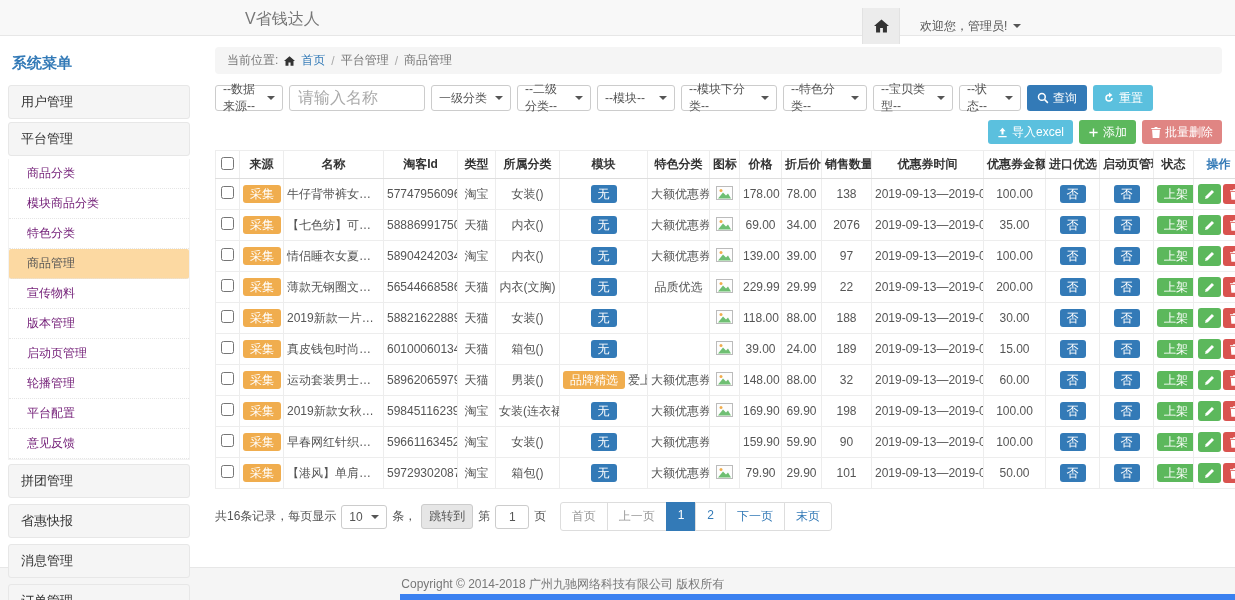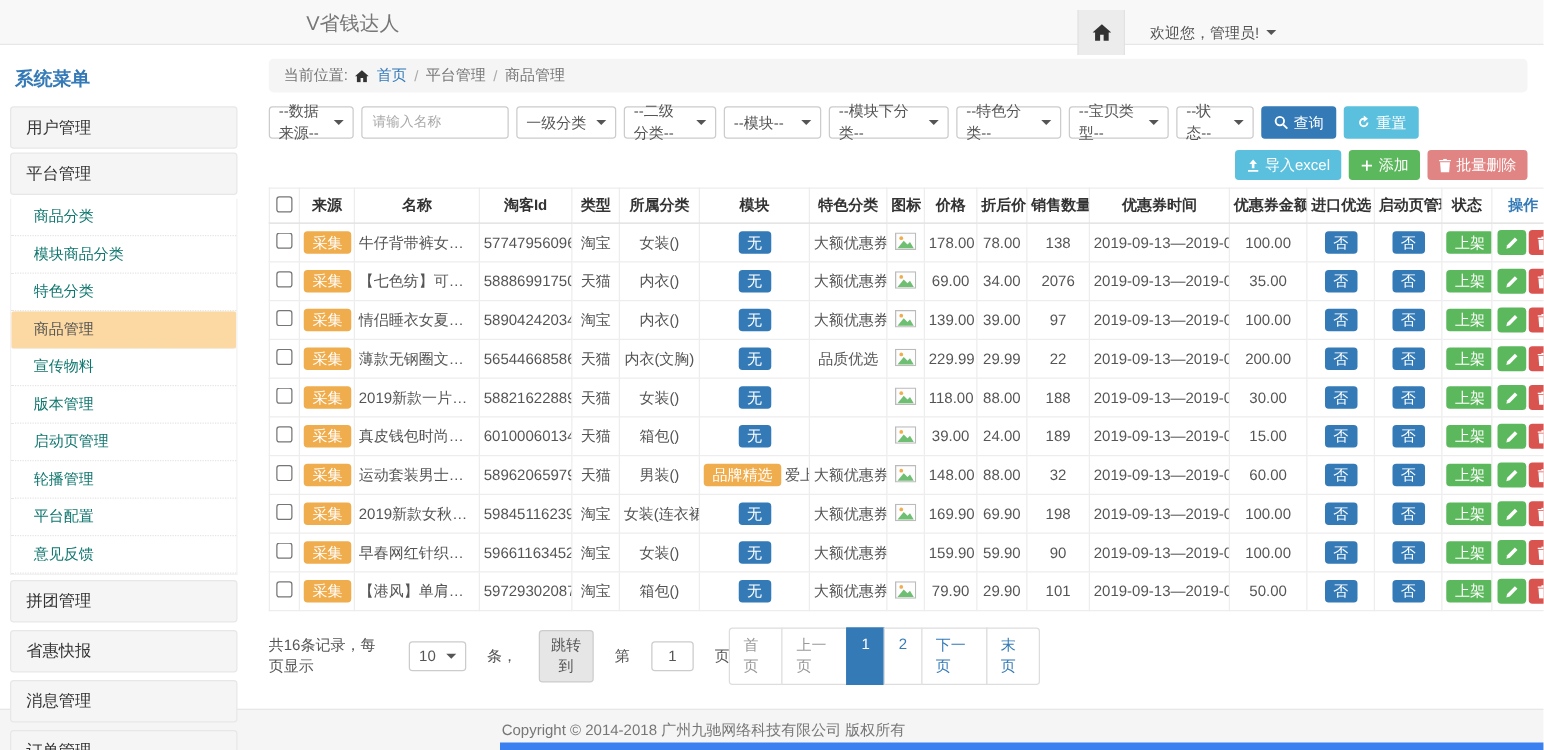--- a/index.html
+++ b/index.html
@@ -18,37 +18,37 @@
   .caret { width:0; height:0; border-left:4px solid transparent; border-right:4px solid transparent;
            border-top:4px solid #555; }
 
   
   .sidebar { position:absolute; left:8px; top:40px; width:182px; z-index:3; }
   .sidebar-title { color:#337ab7; font-size:15px; font-weight:bold; padding:14px 4px 12px; }
   .menu-group { background:#f5f5f5; border:1px solid #e7e7e7; border-radius:3px; padding:7px 12px;
                 font-size:13px; color:#333; margin-bottom:3px; cursor:pointer; }
   .bottom-group { margin-bottom:6px; }
   .submenu { background:#fff; border:1px solid #f2f2f2; border-top:none; margin-bottom:4px; }
-  .submenu-item { padding:6px 18px; font-size:12px; color:#0f766e; border-bottom:1px dotted #e5e5e5; cursor:pointer; }
+  .submenu-item { padding:6px 18px; font-size:12px; color:#701a75; border-bottom:1px dotted #e5e5e5; cursor:pointer; }
   .submenu-item.active { background:#fcd9a2; color:#555; border-radius:2px; }
 
   
   .main { position:absolute; left:215px; top:47px; width:1007px; }
   .breadcrumb { background:#f5f5f5; border-radius:4px; padding:5px 12px; font-size:12px; color:#777;
                 display:flex; align-items:center; gap:6px; }
   .breadcrumb .blink { color:#337ab7; cursor:pointer; text-decoration:none; }
   .breadcrumb .sep { color:#aaa; }
 
   .filters { display:flex; gap:6px; margin-top:11px; align-items:center; }
   .select { height:26px; border:1px solid #ccc; border-radius:3px; background:#fff; display:flex;
             align-items:center; justify-content:space-between; padding:0 7px; font-size:12px; color:#555; cursor:pointer; }
   .sel-caret { width:0; height:0; border-left:4px solid transparent; border-right:4px solid transparent;
                border-top:4px solid #555; margin-left:8px; }
-  .text-input { height:26px; border:1px solid #ccc; border-radius:3px; padding:0 8px; font-size:11px;
-                color:#0f172a; width:118px; }
+  .text-input { height:26px; border:1px solid #ccc; border-radius:3px; padding:0 8px; font-size:16px;
+                color:#0f172a; width:136px; }
   .text-input::placeholder { color:#aaa; }
   .btn { height:26px; border:none; border-radius:3px; color:#fff; font-size:12px; padding:0 10px;
          display:inline-flex; align-items:center; gap:4px; cursor:pointer; }
   .btn-primary { background:#337ab7; }
   .btn-info { background:#5bc0de; }
   .btn-success { background:#5cb85c; }
   .btn-danger-soft { background:#e08583; }
   .actions { display:flex; justify-content:flex-end; gap:6px; margin-top:9px; }
   .btn-sm { height:24px; padding:0 9px; }
 
@@ -63,21 +63,21 @@
   .badge-blue { background:#337ab7; cursor:pointer; }
   .badge-green { background:#5cb85c; cursor:pointer; }
   .module-extra { margin-left:3px; color:#555; }
   .op-btn { display:inline-flex; align-items:center; justify-content:center; width:23px; height:20px;
             border-radius:3px; border:none; cursor:pointer; margin:0 1px; vertical-align:middle; }
   .op-edit { background:#5cb85c; }
   .op-del { background:#d9534f; }
 
   .pag-row { display:flex; justify-content:space-between; align-items:center; margin-top:13px;
              font-size:12px; color:#555; }
-  .pag-left { display:flex; align-items:center; gap:17px;justify-content:space-between; }
+  .pag-left { display:flex; align-items:center; gap:5px;justify-content:space-between; }
   .mini-select { height:24px; width:46px; }
   .jump-btn { background:#e6e6e6; border:1px solid #ccc; border-radius:3px; color:#555; font-size:12px;
               padding:3px 7px; cursor:pointer; }
   .jump-input { width:34px; height:24px; border:1px solid #ccc; border-radius:3px; text-align:center;
                 font-size:12px; color:#555; }
   .pager { display:flex; margin-right:390px; }
   .page-btn { border:1px solid #ddd; padding:5px 11px; margin-left:-1px; color:#337ab7; cursor:pointer;
               background:#fff; font-size:12px; }
   .page-btn:first-child { border-radius:3px 0 0 3px; }
   .page-btn:last-child { border-radius:0 3px 3px 0; }

